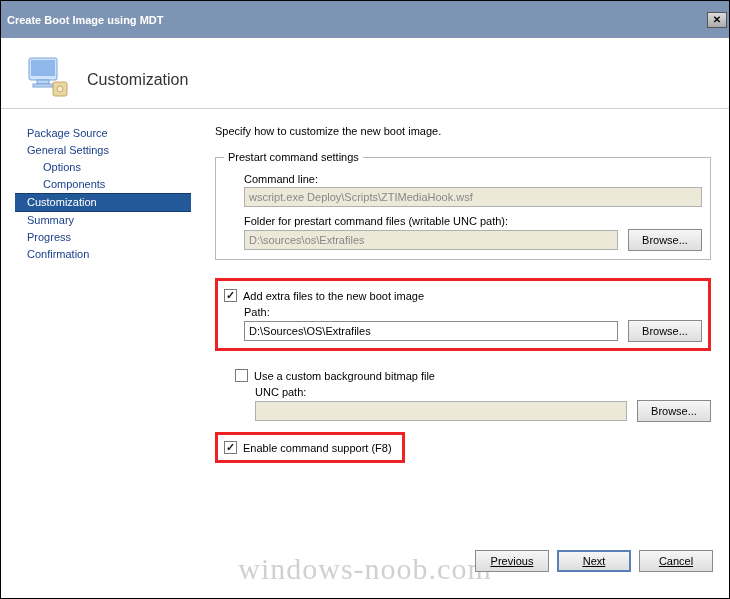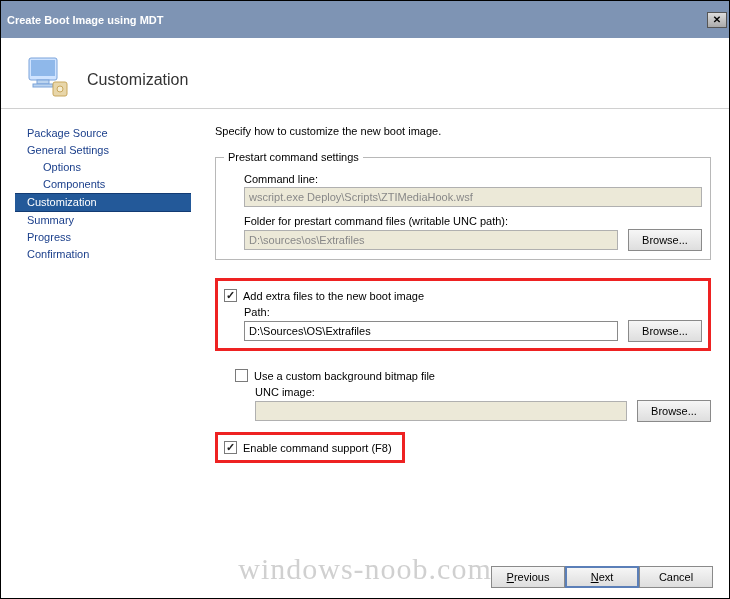--- a/index.html
+++ b/index.html
@@ -172,23 +172,25 @@
     margin: 18px 0;
   }
   .red-box-inline {
     display: inline-block;
     border: 3px solid #e22;
     padding: 4px 10px 4px 6px;
   }
   
   .footer {
     position: absolute;
-    bottom: 10px;
+    bottom: 26px;
     right: 16px;
     display: flex;
+    gap: 8px;
+    text-decoration: underline;
   }
   .watermark {
     position: absolute;
     bottom: 12px;
     left: 0; right: 0;
     text-align: center;
     font-family: "Times New Roman", serif;
     font-size: 30px;
     color: rgba(120,120,120,0.35);
     pointer-events: none;
@@ -260,21 +262,21 @@
         <input class="textbox" value="D:\Sources\OS\Extrafiles" style="">
         <button class="btn">Browse...</button>
       </div>
     </div>
 
     <div style="margin-left:20px">
       <div class="row">
         <span class="checkbox"></span>
         <span>Use a custom background bitmap file</span>
       </div>
-      <div class="sublabel">UNC image:</div>
+      <div class="sublabel">UNC path:</div>
       <div class="inputline">
         <input class="textbox disabled" readonly="" value="" style="">
         <button class="btn">Browse...</button>
       </div>
     </div>
 
     <div style="margin-top:10px;">
       <span class="red-box-inline">
         <span class="row" style="display:inline-flex">
           <span class="checkbox checked"></span>

